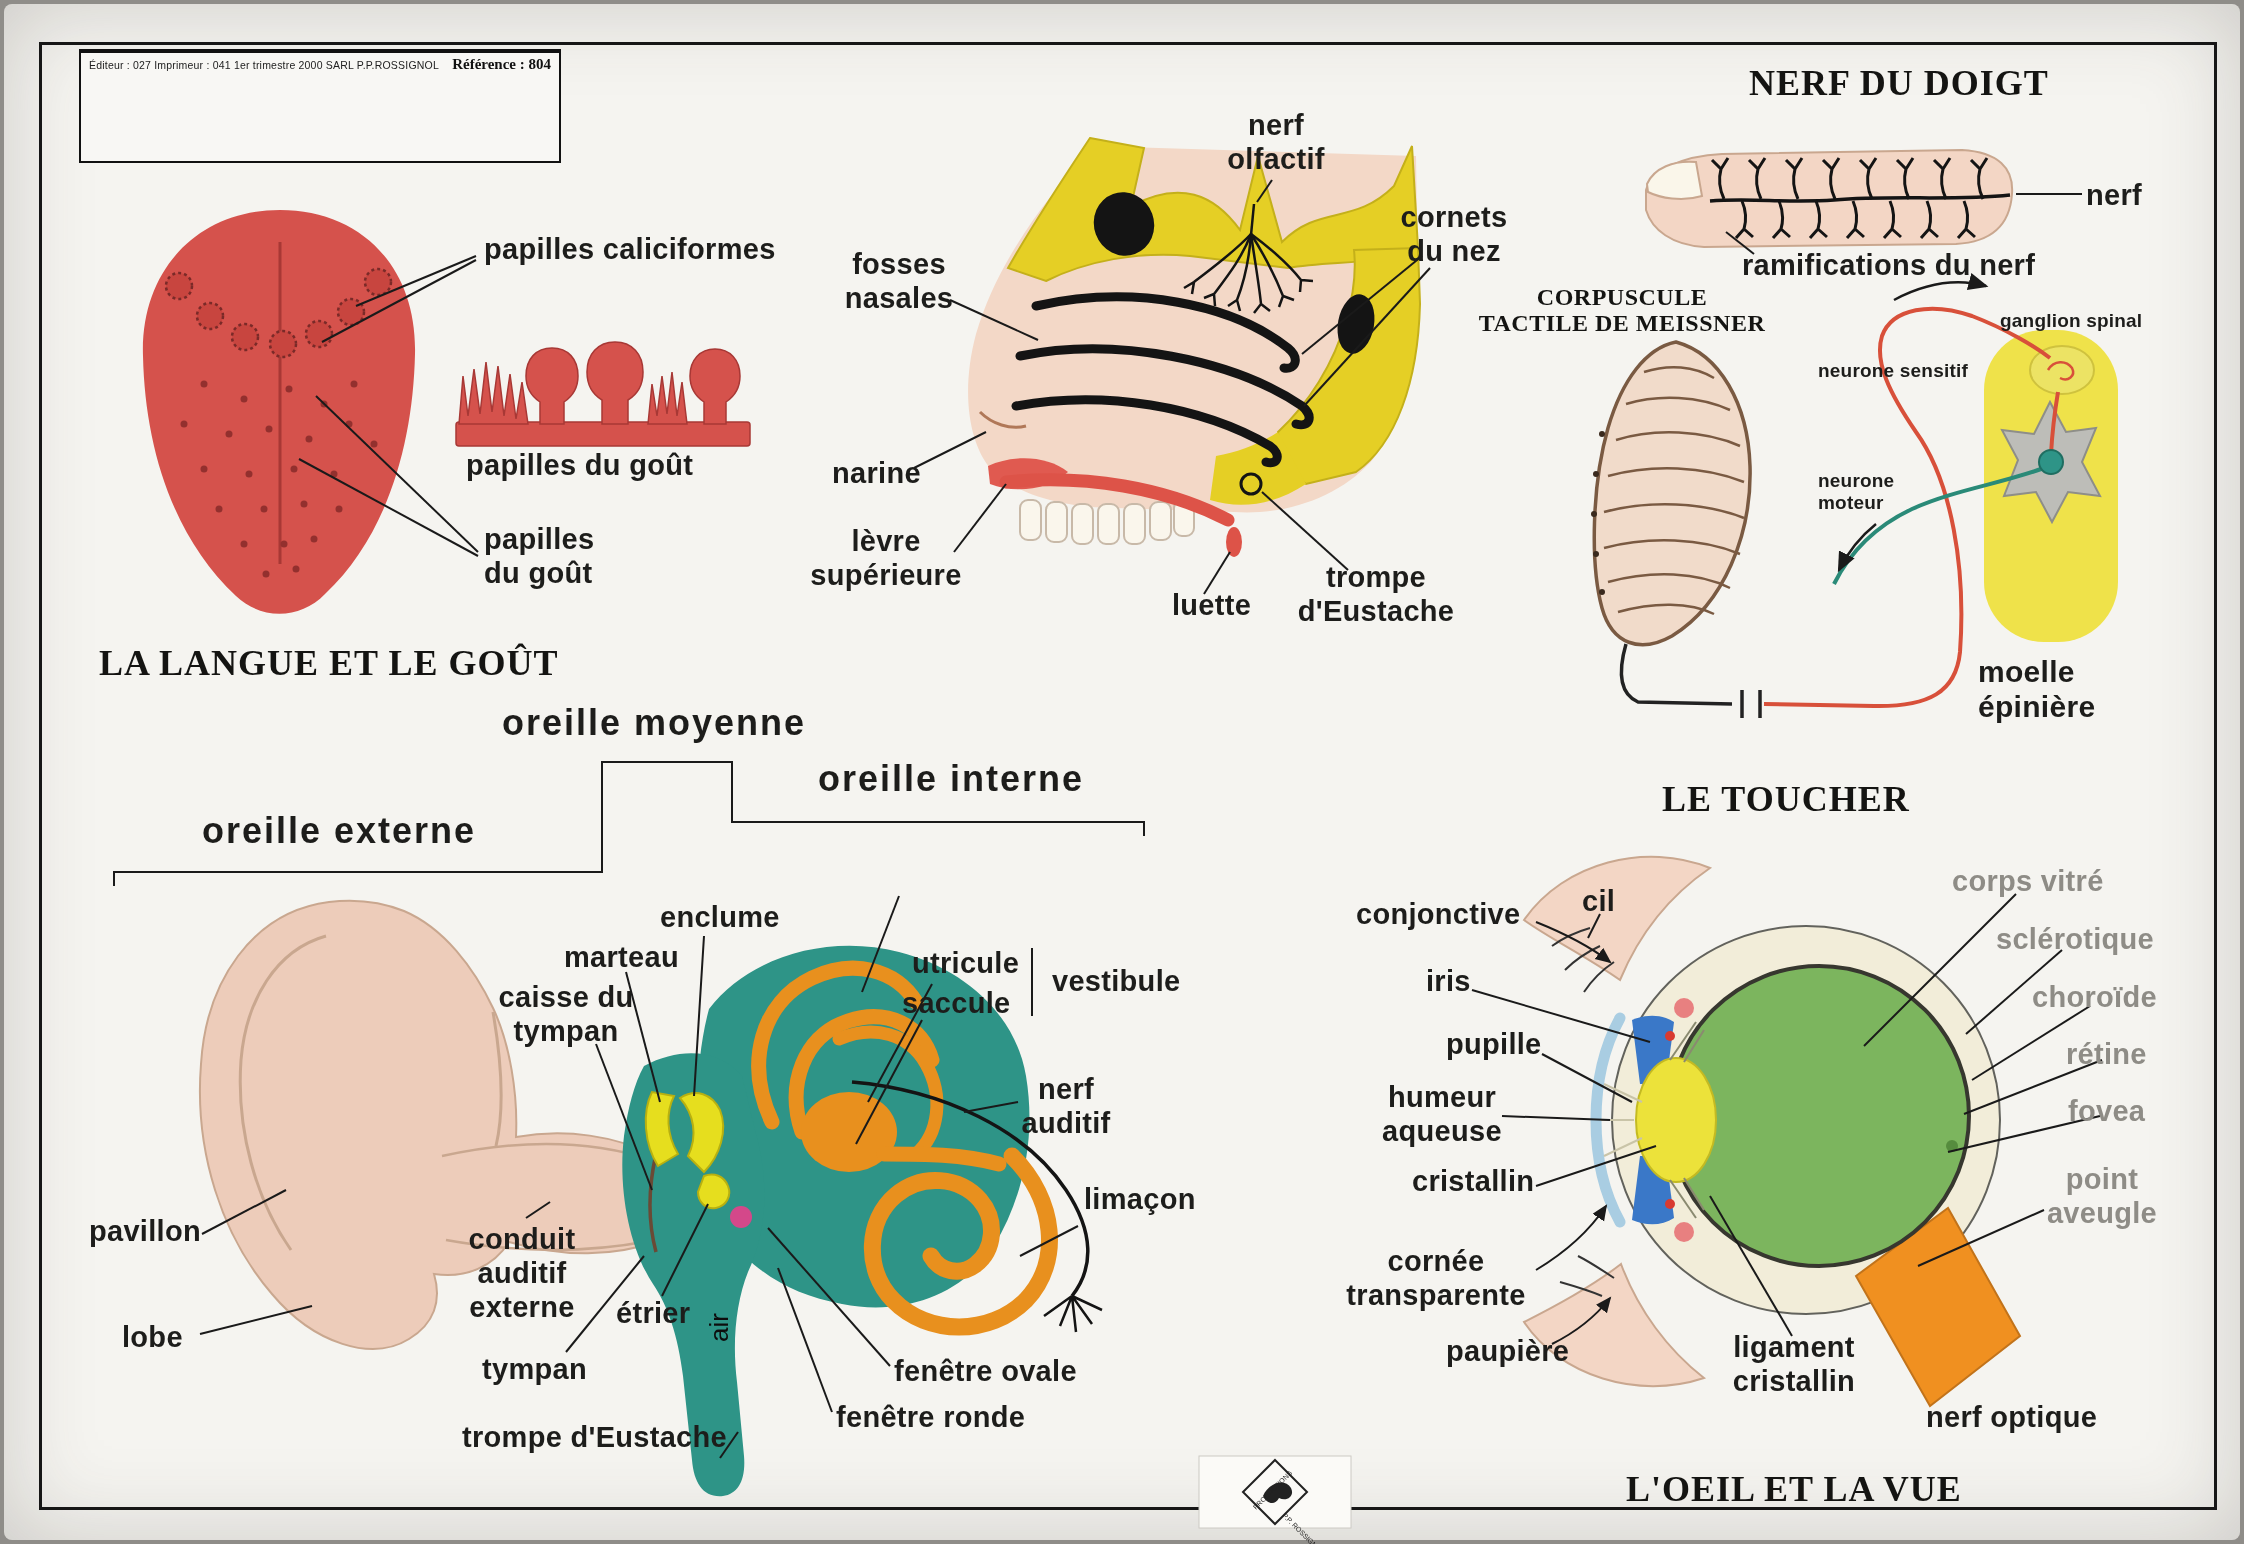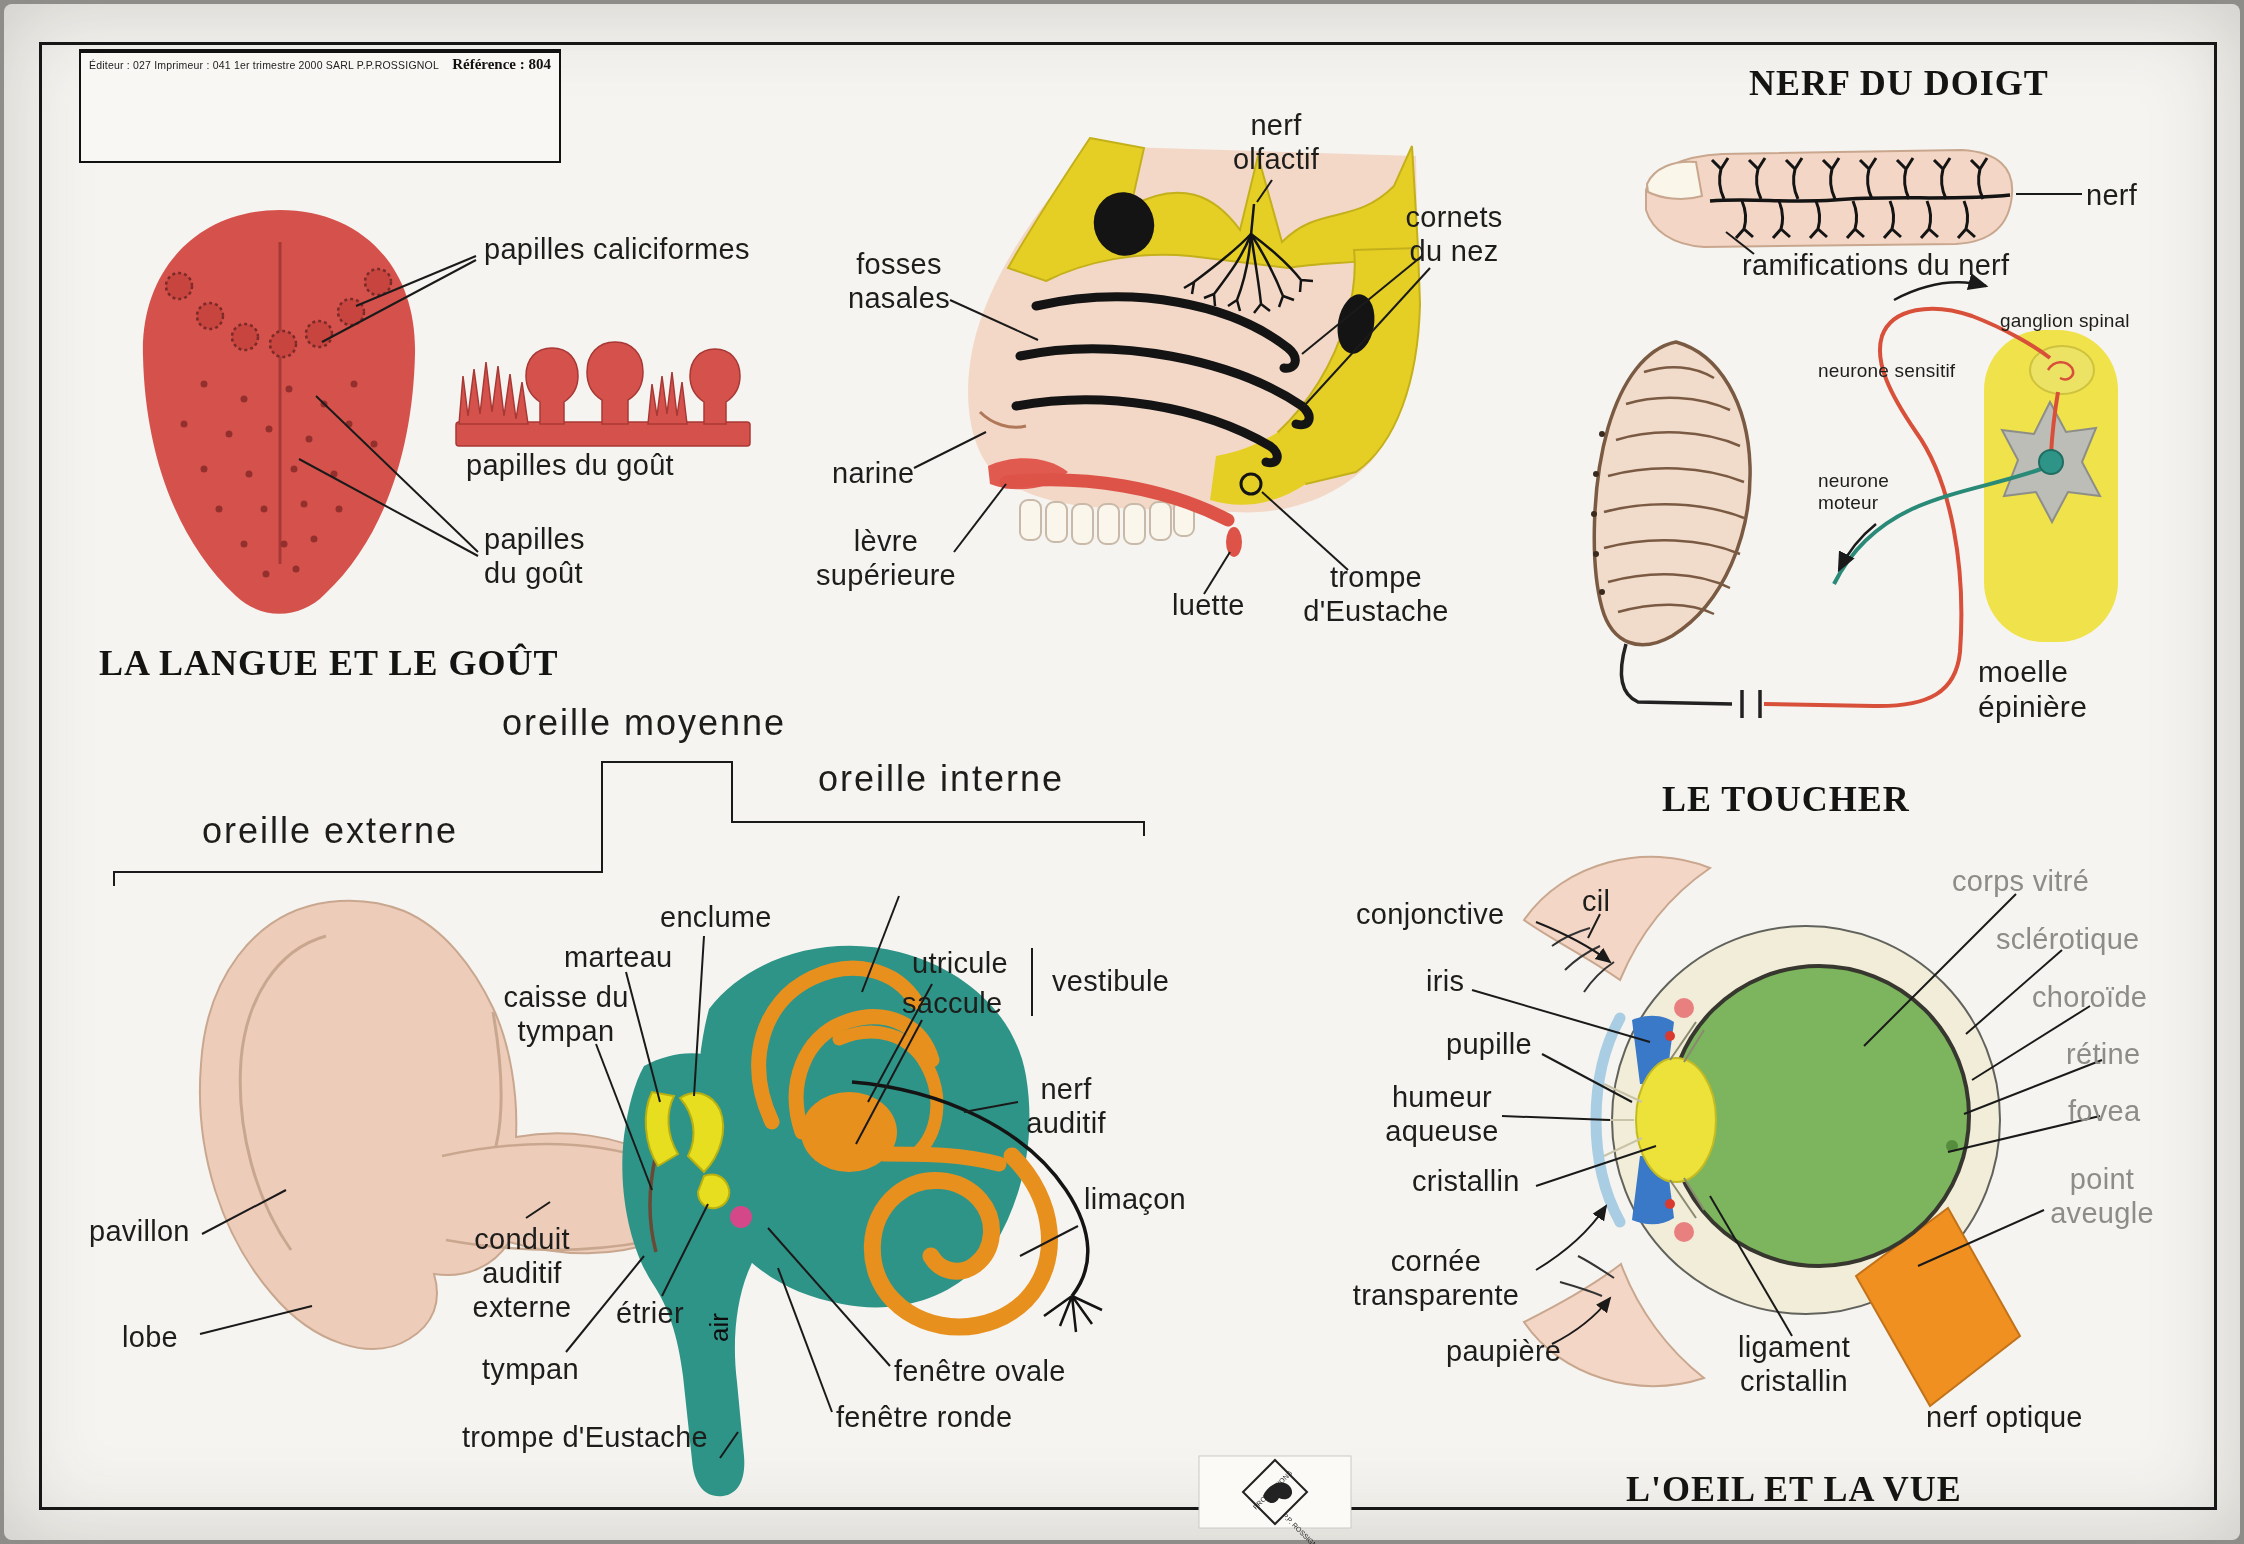--- a/index.html
+++ b/index.html
@@ -6,21 +6,21 @@
   .stage{position:relative;width:2244px;height:1544px;overflow:hidden;background:#8f8d89;font-family:"Liberation Sans",sans-serif;}
   .poster{position:absolute;left:4px;top:4px;right:4px;bottom:4px;background:#f5f4f0;border-radius:8px;
           box-shadow:inset 0 0 90px rgba(60,55,48,.22);}
   .frame{position:absolute;left:35px;top:38px;width:2172px;height:1462px;border:3px solid #161616;}
   .art{position:absolute;left:0;top:0;}
   .titlebox{position:absolute;left:75px;top:45px;width:482px;height:114px;background:#f8f7f4;border:2px solid #111;box-sizing:border-box;}
   .titlebox .title{font:700 62px/1 "Liberation Serif",serif;color:#0e0e0e;letter-spacing:3px;padding:8px 0 6px 16px;}
   .imprint-row{display:flex;justify-content:space-between;align-items:center;border-top:2px solid #111;padding:3px 8px 0 8px;}
   .imprint-row .imp{font-size:10.5px;color:#222;letter-spacing:.2px;}
   .imprint-row .ref{font:700 15px "Liberation Serif",serif;color:#111;}
-  .lbl{position:absolute;font-size:29px;line-height:1.18;color:#1d1d1b;white-space:pre-line;letter-spacing:.3px;}
+  .lbl{position:absolute;font-size:29px;line-height:1.18;color:#1d1d1b;white-space:pre-line;letter-spacing:.3px;font-weight:bold;}
   .c{text-align:center;transform:translateX(-50%);}
   .gray{color:#8e8c86;}
   .small{font-size:19px;letter-spacing:.2px;}
   .med{font-size:30px;}
   .big{font-size:36px;letter-spacing:2px;}
   .sect{position:absolute;font:700 36px/1.1 "Liberation Serif",serif;color:#141412;letter-spacing:1px;white-space:pre;}
   .sectsm{font-size:24px;letter-spacing:.5px;text-align:center;transform:translateX(-50%);white-space:pre-line;}
   .vert{position:absolute;font-size:26px;color:#0d0d0d;transform:rotate(-90deg);transform-origin:0 0;}
 </style>
 </head>
@@ -333,20 +333,22 @@
 <div class="lbl" style="left:828px;top:452px">narine</div>
 <div class="lbl c" style="left:882px;top:520px">lèvre
 supérieure</div>
 <div class="lbl" style="left:1168px;top:584px">luette</div>
 <div class="lbl c" style="left:1372px;top:556px">trompe
 d'Eustache</div>
 
 <div class="sect" style="left:1745px;top:60px">NERF DU DOIGT</div>
 <div class="lbl" style="left:2082px;top:174px">nerf</div>
 <div class="lbl" style="left:1738px;top:244px">ramifications du nerf</div>
+<div class="sect sectsm" style="left:1618px;top:280px">CORPUSCULE
+TACTILE DE MEISSNER</div>
 <div class="lbl small" style="left:1996px;top:306px">ganglion spinal</div>
 <div class="lbl small" style="left:1814px;top:356px">neurone sensitif</div>
 <div class="lbl small" style="left:1814px;top:466px">neurone
 moteur</div>
 <div class="lbl med" style="left:1974px;top:650px">moelle
 épinière</div>
 <div class="sect" style="left:1658px;top:776px">LE TOUCHER</div>
 
 <div class="lbl big" style="left:498px;top:698px">oreille moyenne</div>
 <div class="lbl big" style="left:198px;top:806px">oreille externe</div>

